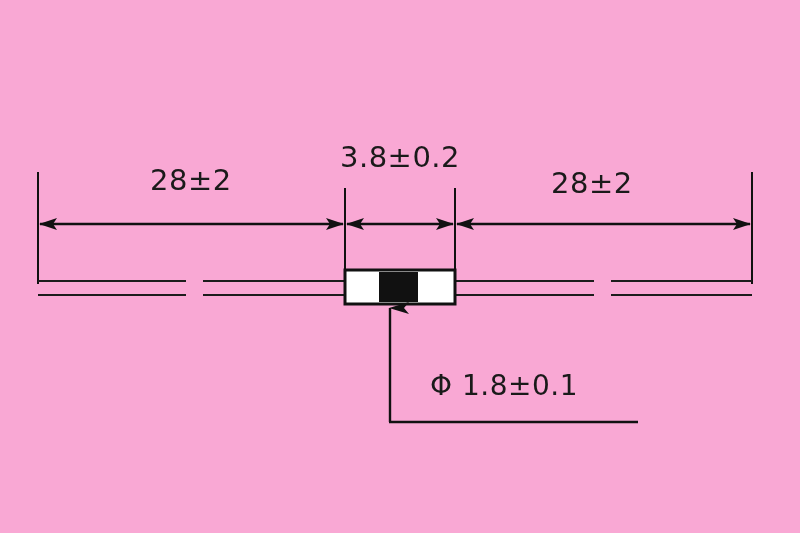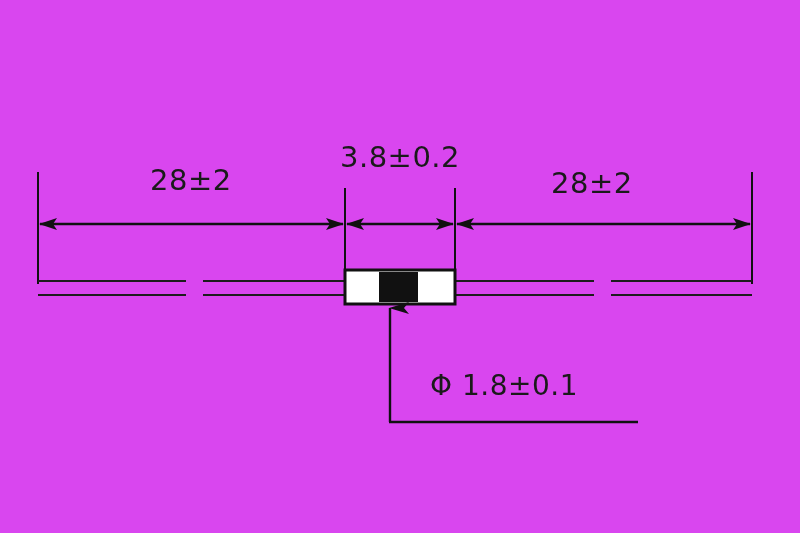--- a/index.html
+++ b/index.html
@@ -8,21 +8,21 @@
     padding: 0;
     background: #ffffff;
   }
   body {
     font-family: "DejaVu Sans", sans-serif;
   }
   #drawing-root {
     position: relative;
     width: 800px;
     height: 533px;
-    background: #d946ef;
+    background: #f9a8d4;
     overflow: hidden;
   }
   #drawing-svg {
     position: absolute;
     top: 0;
     left: 0;
     width: 800px;
     height: 533px;
     display: block;
   }

